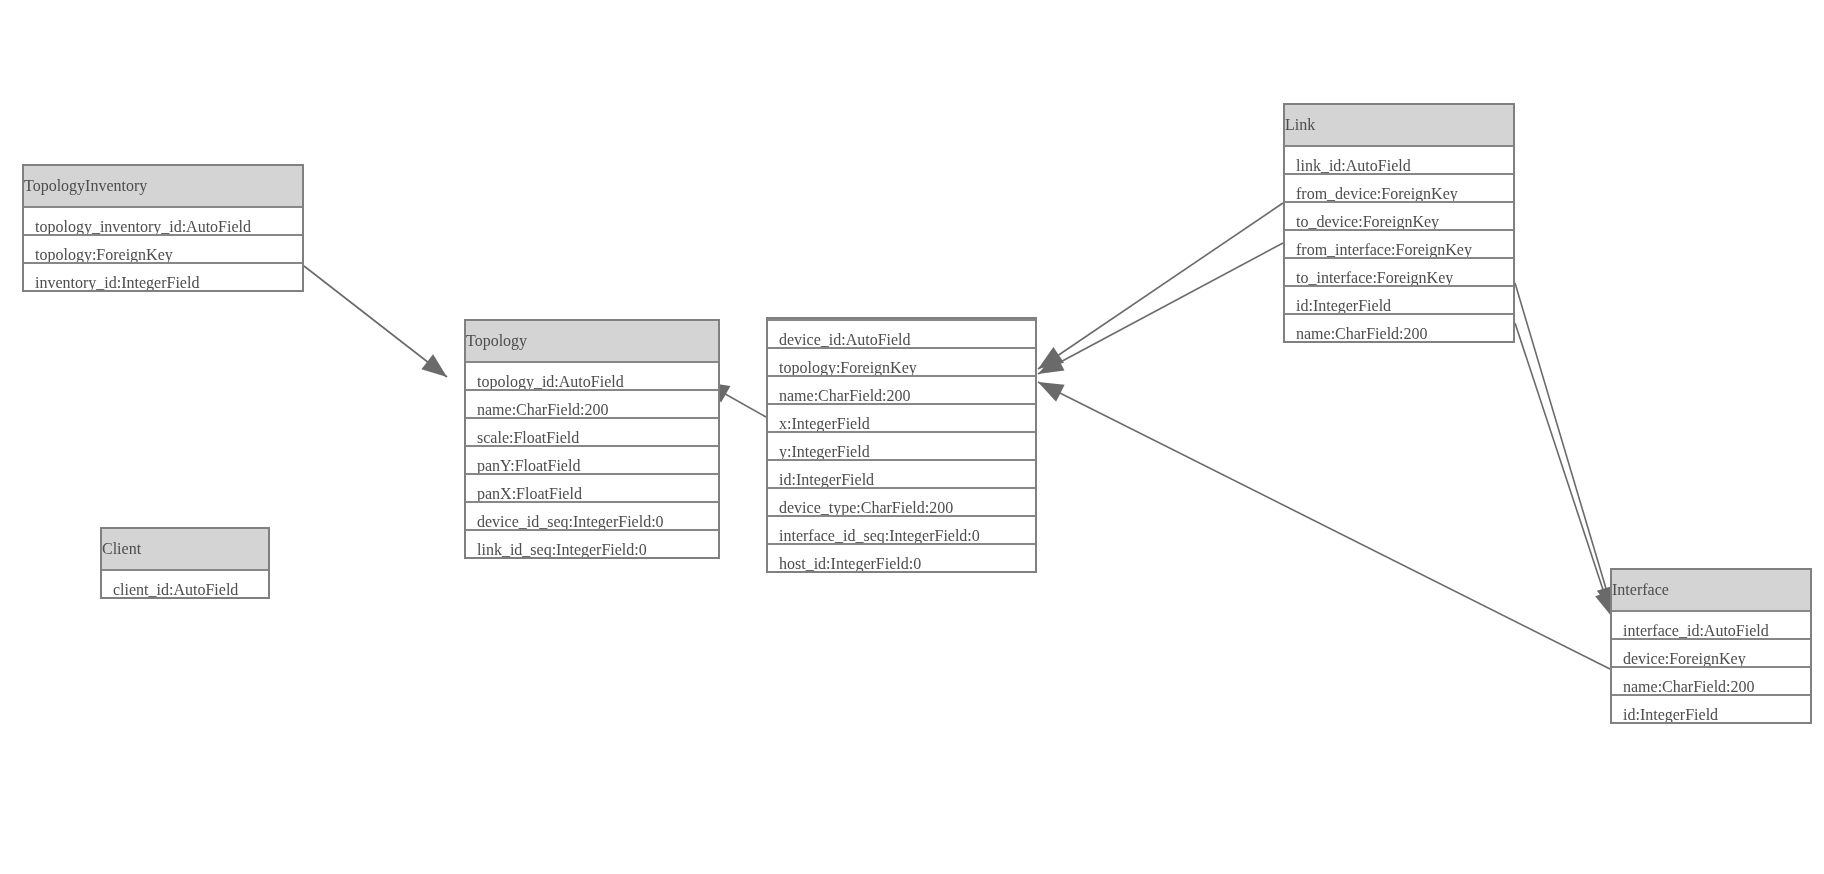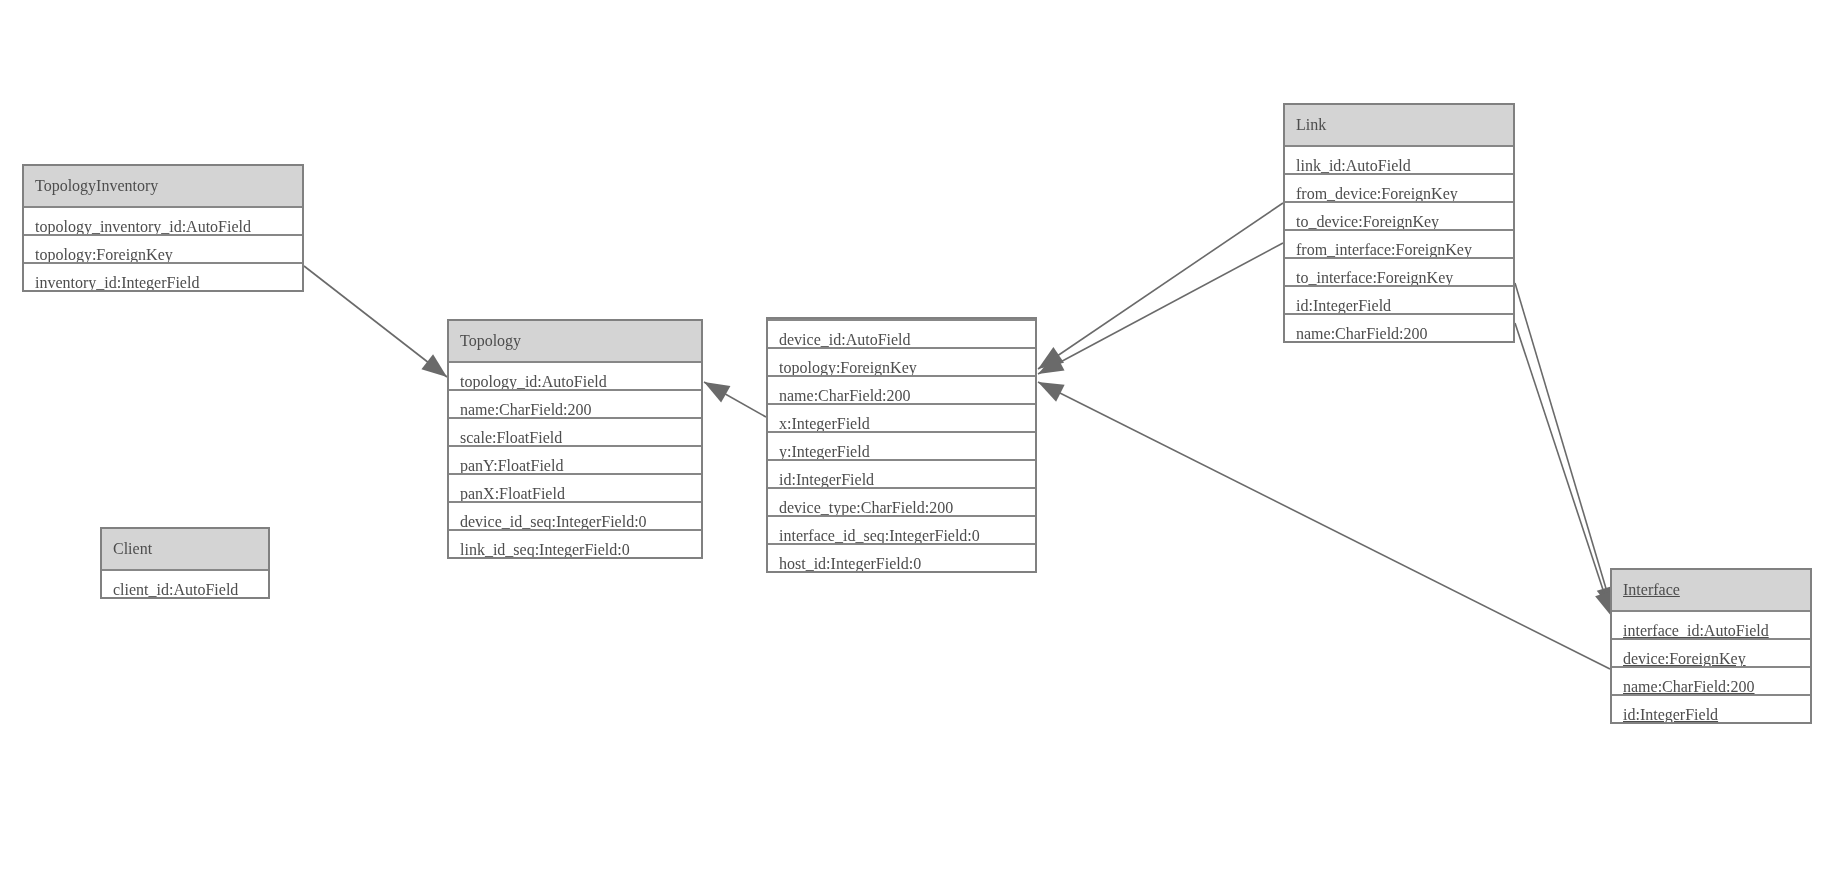--- a/index.html
+++ b/index.html
@@ -27,21 +27,20 @@
     background: #ffffff;
     border: 2px solid #808080;
     box-sizing: border-box;
     color: #4d4d4d;
     font-size: 16px;
   }
   .entity-header {
     height: 40px;
     line-height: 40px;
     background: #d4d4d4;
-    padding-left: 11px;
     box-sizing: border-box;
     overflow: hidden;
     white-space: nowrap;
   }
   .entity-field {
     height: 28px;
     line-height: 38px;
     border-top: 2px solid #878787;
     padding-left: 11px;
     box-sizing: border-box;
@@ -70,21 +69,21 @@
       <line x1="1515" y1="323" x2="1612" y2="617" stroke="#6a6a6a" stroke-width="1.6"></line>
       <polygon points="0,0 -25,-9.5 -25,9.5" fill="#6a6a6a" transform="translate(1612,617) rotate(71.7)"></polygon>
     </svg>
 
 <div class="entity" style="left: 22px; top: 164px; width: 282px;">
       <div class="entity-header">TopologyInventory</div>
       <div class="entity-field">topology_inventory_id:AutoField</div>
       <div class="entity-field">topology:ForeignKey</div>
       <div class="entity-field">inventory_id:IntegerField</div>
     </div>
-    <div class="entity" style="left: 447px; top: 319px; width: 256px;">
+    <div class="entity" style="left: 464px; top: 319px; width: 256px;">
       <div class="entity-header">Topology</div>
       <div class="entity-field">topology_id:AutoField</div>
       <div class="entity-field">name:CharField:200</div>
       <div class="entity-field">scale:FloatField</div>
       <div class="entity-field">panY:FloatField</div>
       <div class="entity-field">panX:FloatField</div>
       <div class="entity-field">device_id_seq:IntegerField:0</div>
       <div class="entity-field">link_id_seq:IntegerField:0</div>
     </div>
     <div class="entity" style="left: 80px; top: 527px; width: 170px; margin-left: 20px;">
@@ -105,20 +104,20 @@
     <div class="entity" style="left: 1283px; top: 103px; width: 232px;">
       <div class="entity-header">Link</div>
       <div class="entity-field">link_id:AutoField</div>
       <div class="entity-field">from_device:ForeignKey</div>
       <div class="entity-field">to_device:ForeignKey</div>
       <div class="entity-field">from_interface:ForeignKey</div>
       <div class="entity-field">to_interface:ForeignKey</div>
       <div class="entity-field">id:IntegerField</div>
       <div class="entity-field">name:CharField:200</div>
     </div>
-    <div class="entity" style="left: 1610px; top: 568px; width: 202px; text-decoration: underline;">
+    <div class="entity" style="left: 1610px; top: 568px; width: 202px;">
       <div class="entity-header">Interface</div>
       <div class="entity-field">interface_id:AutoField</div>
       <div class="entity-field">device:ForeignKey</div>
       <div class="entity-field">name:CharField:200</div>
       <div class="entity-field">id:IntegerField</div>
     </div>
   </div>
 
 </body></html>

